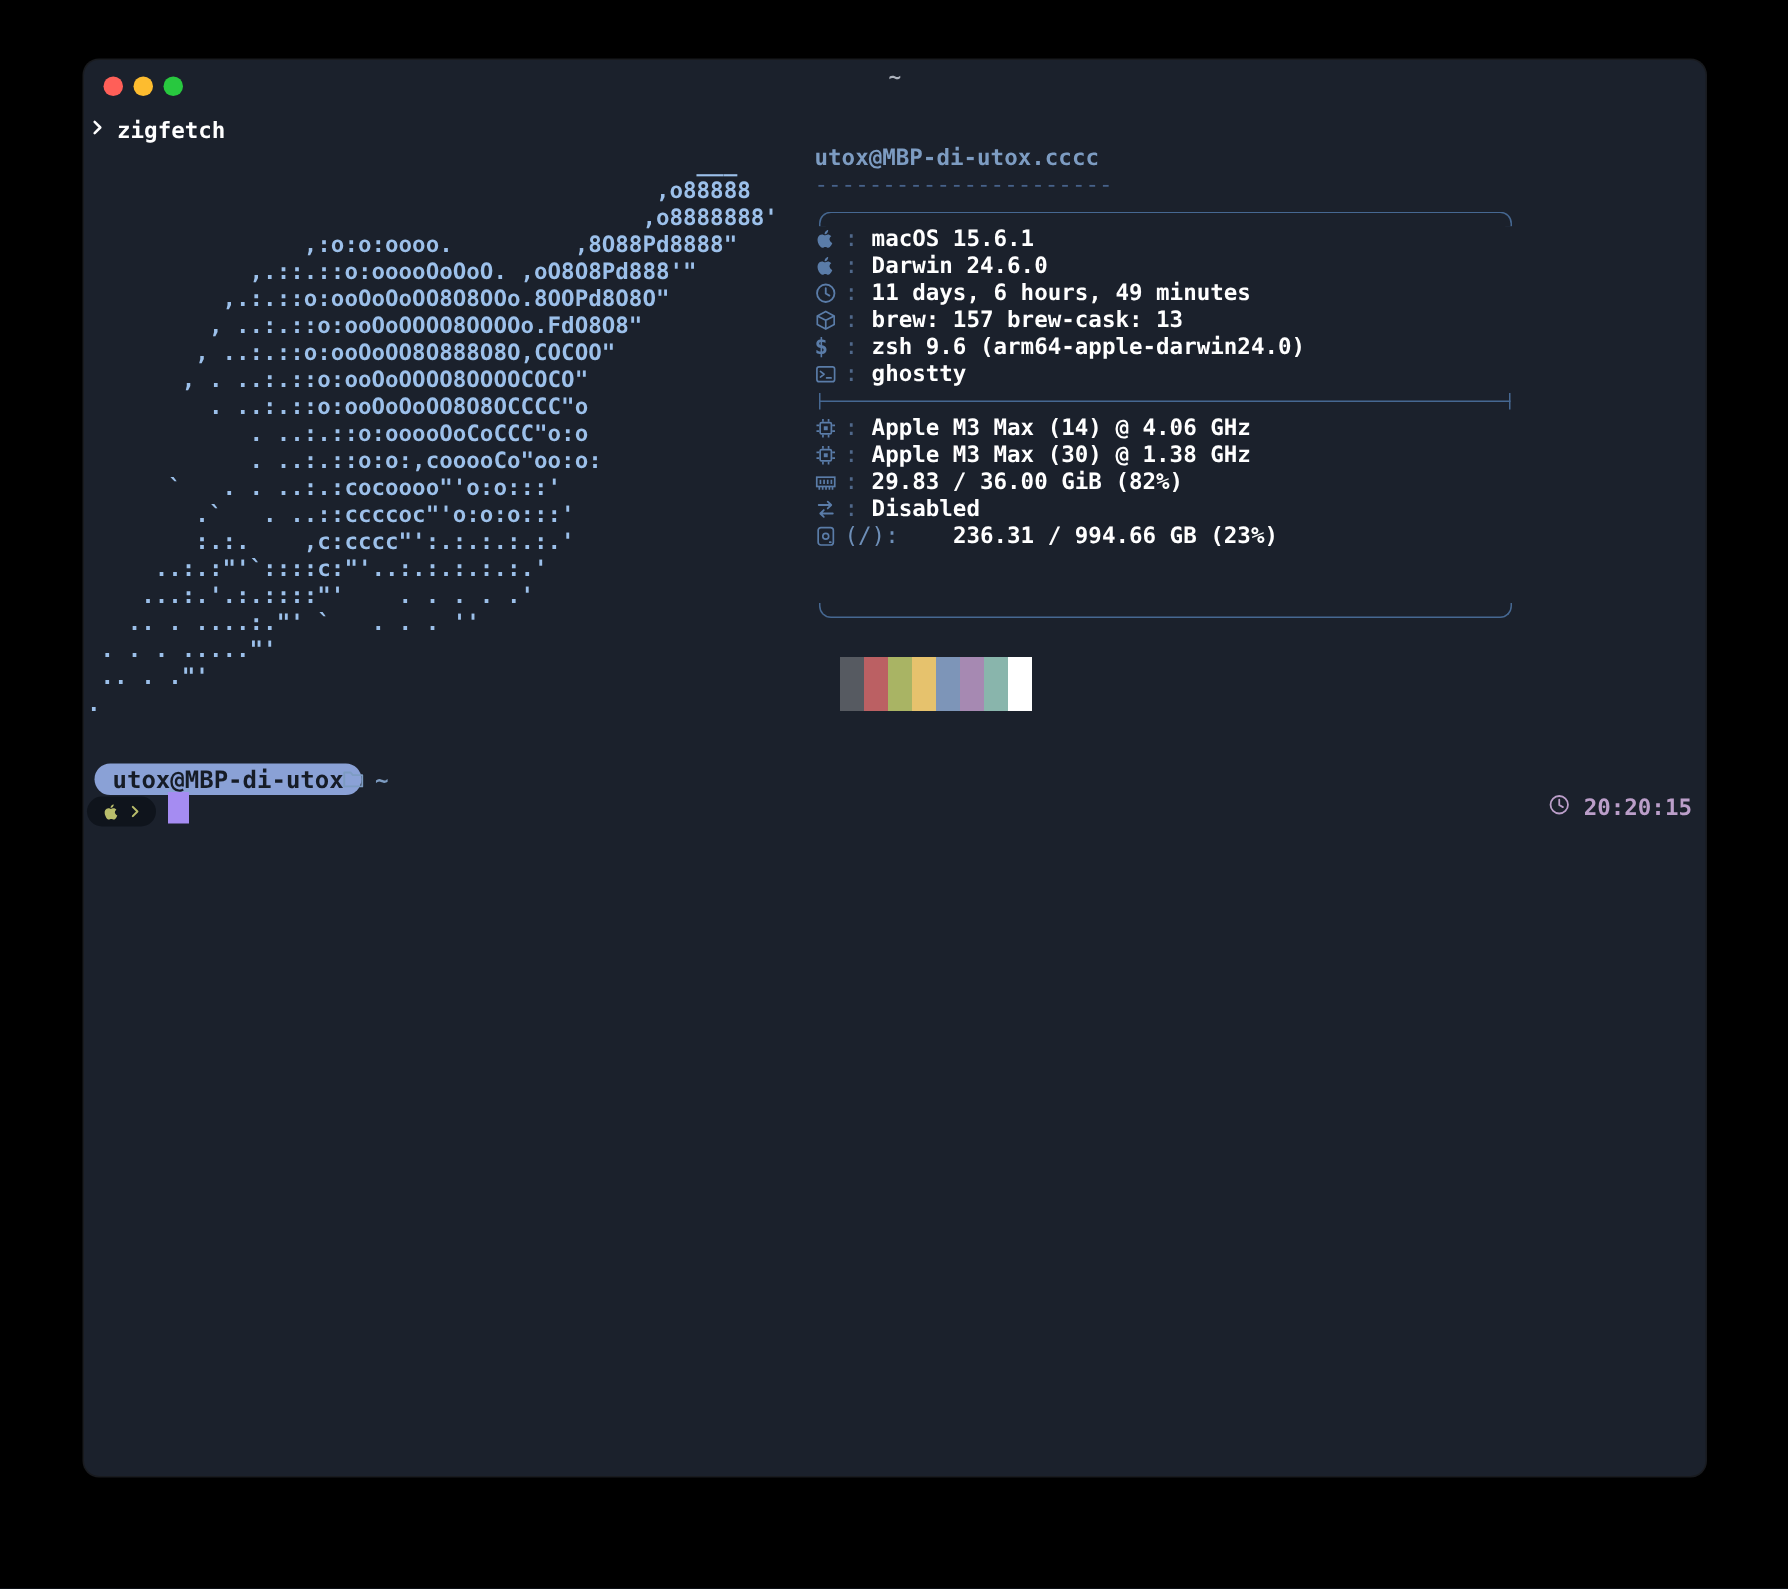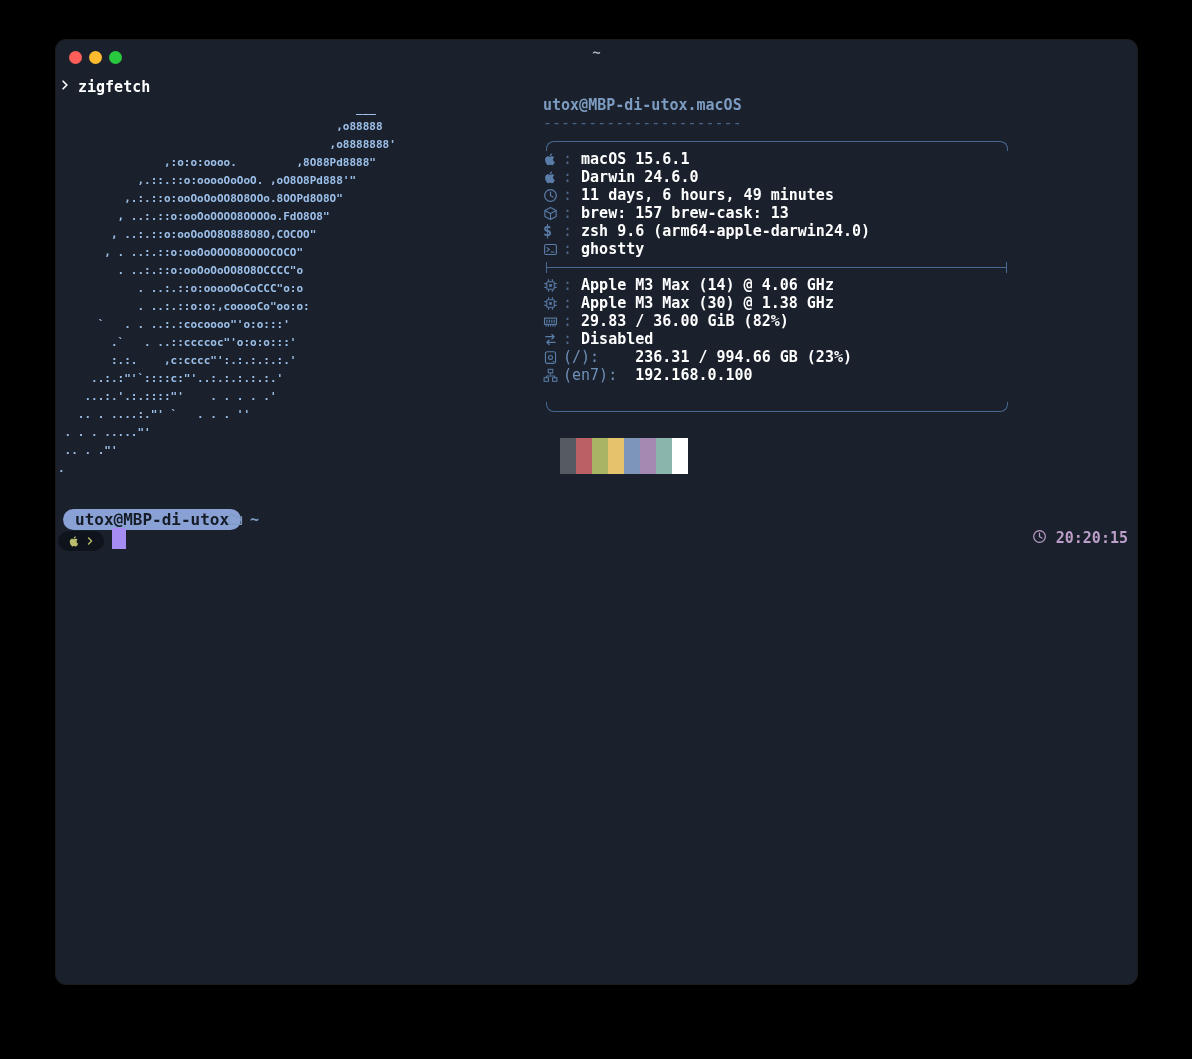--- a/index.html
+++ b/index.html
@@ -22,21 +22,21 @@
     font-size:14px;font-weight:bold;color:#adb3bd;
   }
   .screen{position:absolute;inset:0;font-size:15px;line-height:18px;}
 
   .prompt1{
     position:absolute;left:4px;top:38px;height:18px;
     display:flex;align-items:flex-start;gap:7px;color:#ffffff;font-weight:bold;
   }
   .art{
     position:absolute;left:2px;top:60px;margin:0;
-    font-family:"DejaVu Sans Mono",monospace;font-size:11px;line-height:18px;
+    font-family:"DejaVu Sans Mono",monospace;font-size:15px;line-height:18px;
     color:#9cc0ea;white-space:pre;font-weight:bold;
   }
 
   .panel{position:absolute;left:487px;top:56px;width:472px;}
   .host{height:18px;color:#7d9cc2;font-weight:bold;}
   .dash{height:18px;color:#47628a;}
   .spacer{height:18px;}
   .irow{height:18px;display:flex;align-items:center;color:#5a7ca8;}
   .irow .ic{width:20px;height:18px;display:flex;align-items:center;flex:0 0 20px;}
   .irow .ic svg{display:block;}
@@ -167,21 +167,21 @@
         .`   . ..::ccccoc"'o:o:o:::'
         :.:.    ,c:cccc"':.:.:.:.:.'
      ..:.:"'`::::c:"'..:.:.:.:.:.'
     ...:.'.:.::::"'    . . . . .'
    .. . ....:."' `   . . . ''
  . . . ....."'
  .. . ."'
 .</pre>
 
     <div class="panel">
-      <div class="host">utox@MBP-di-utox.macOS</div>
+      <div class="host">utox@MBP-di-utox.cccc</div>
       <div class="dash">----------------------</div>
       <div class="spacer"></div>
 
       <div class="irow">
         <span class="ic">
             <svg width="14" height="15" viewBox="0 0 16 16">
               <use href="#i-apple"></use>
             </svg>
           </span>
         <span class="sep">: </span>
@@ -268,29 +268,20 @@
         <span class="val">Disabled</span>
       </div>
       <div class="irow">
         <span class="ic">
             <svg width="15" height="15" viewBox="0 0 16 16">
               <use href="#i-disk"></use>
             </svg>
           </span>
         <span class="sep lab">(/):    </span>
         <span class="val">236.31 / 994.66 GB (23%)</span>
-      </div>
-      <div class="irow">
-        <span class="ic">
-            <svg width="15" height="15" viewBox="0 0 16 16">
-              <use href="#i-net"></use>
-            </svg>
-          </span>
-        <span class="sep lab">(en7):  </span>
-        <span class="val">192.168.0.100</span>
       </div>
 
       <div class="boxtop"></div>
       <div class="boxdiv"></div>
       <div class="tick l"></div>
       <div class="tick rt"></div>
       <div class="boxbot"></div>
     </div>
 
     <div class="palette">

